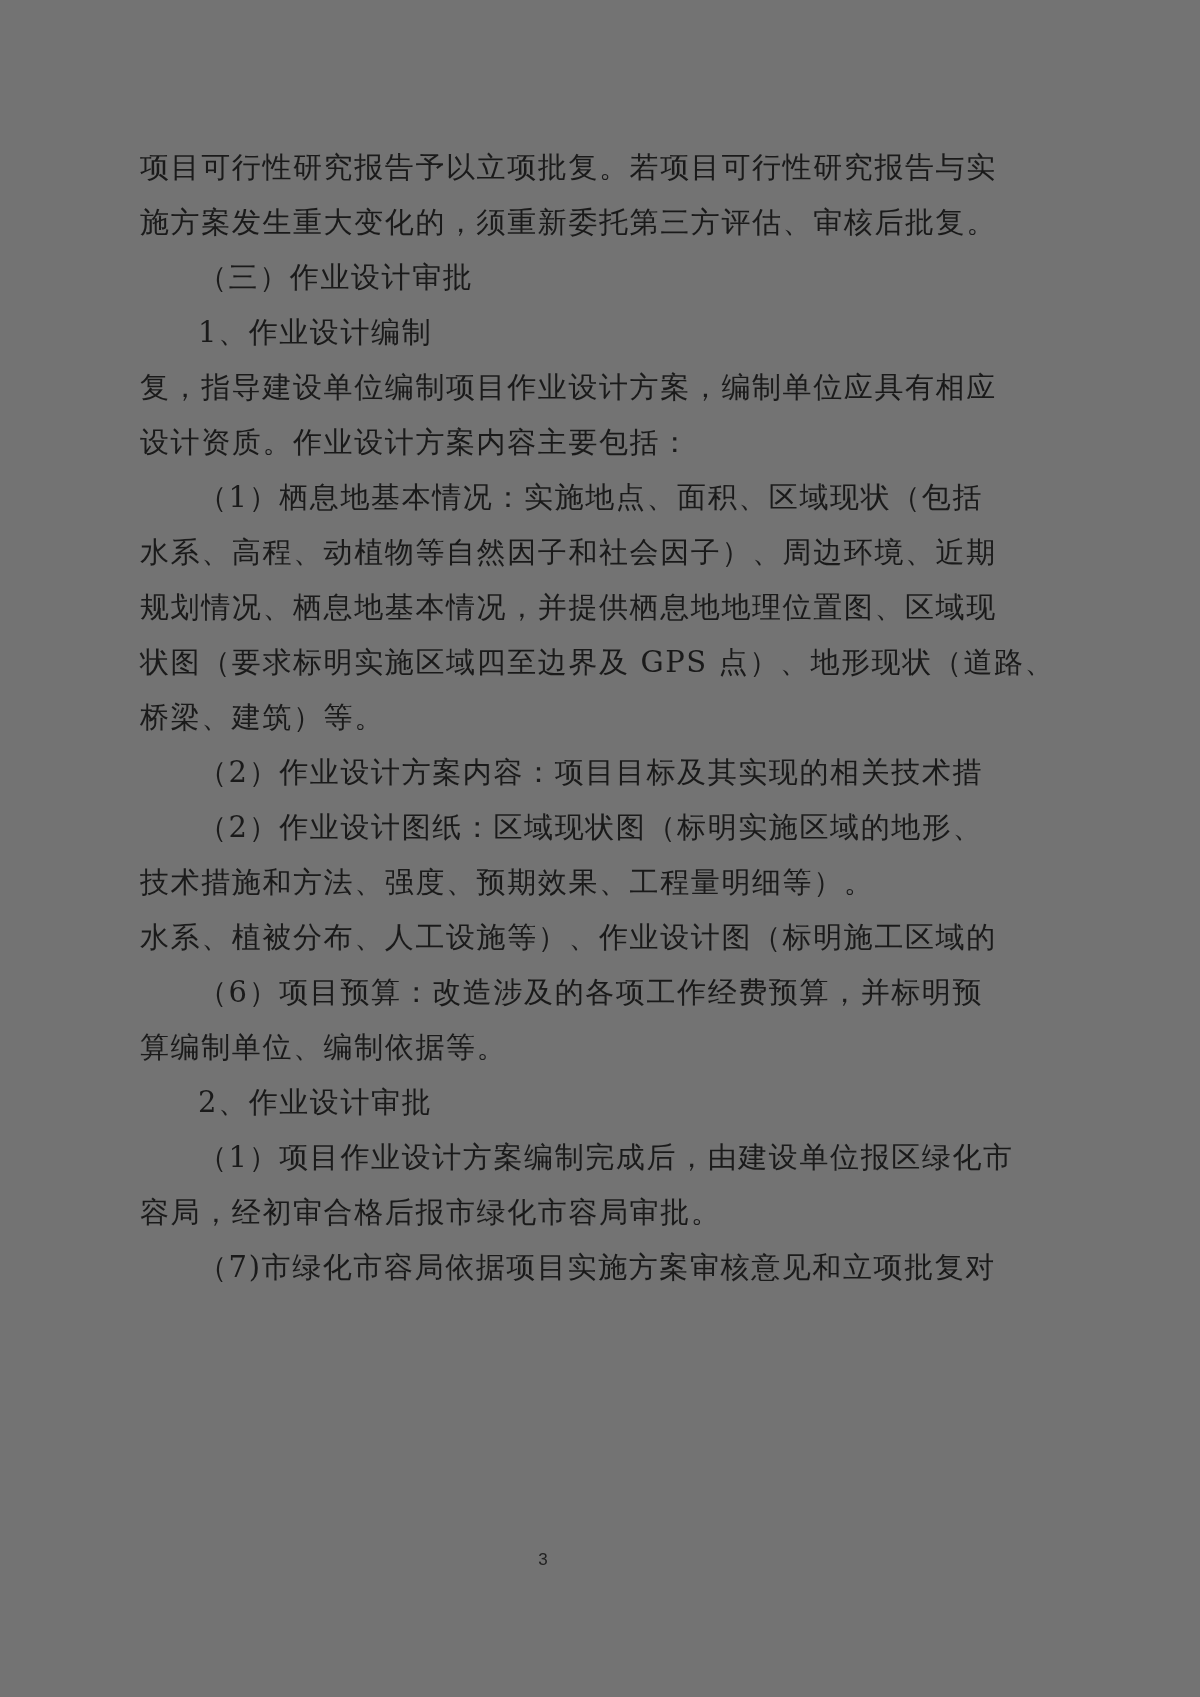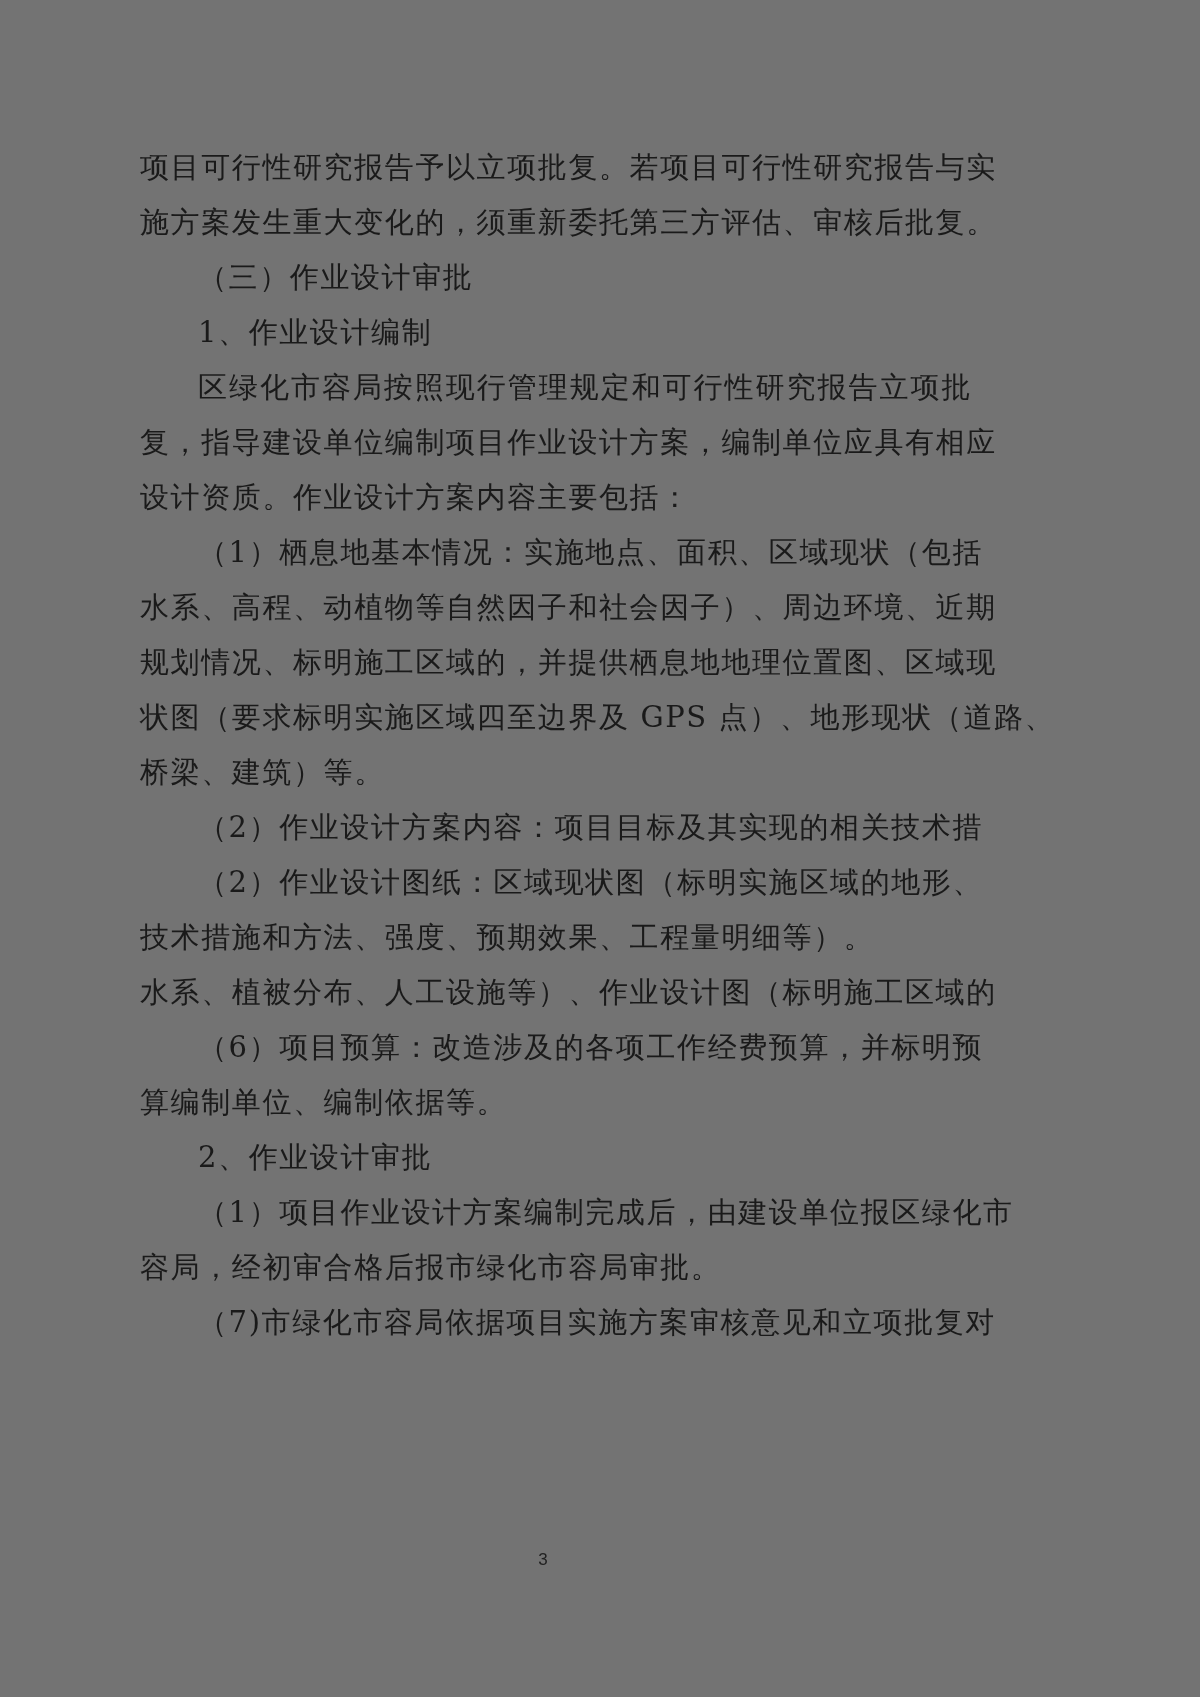--- a/index.html
+++ b/index.html
@@ -28,26 +28,25 @@
 </style>
 </head>
 <body>
 
 <div class="page">
   <div class="content">
     <div class="line">项目可行性研究报告予以立项批复。若项目可行性研究报告与实</div>
     <div class="line">施方案发生重大变化的，须重新委托第三方评估、审核后批复。</div>
     <div class="line short indent">（三）作业设计审批</div>
     <div class="line short indent">1、作业设计编制</div>
-    <div class="line indent">区绿化市容局按照现行管理规定和可行性研究报告立项批</div>
     <div class="line">复，指导建设单位编制项目作业设计方案，编制单位应具有相应</div>
     <div class="line short">设计资质。作业设计方案内容主要包括：</div>
     <div class="line indent">（1）栖息地基本情况：实施地点、面积、区域现状（包括</div>
     <div class="line">水系、高程、动植物等自然因子和社会因子）、周边环境、近期</div>
-    <div class="line">规划情况、标明施工区域的，并提供栖息地地理位置图、区域现</div>
+    <div class="line">规划情况、栖息地基本情况，并提供栖息地地理位置图、区域现</div>
     <div class="line">状图（要求标明实施区域四至边界及 GPS 点）、地形现状（道路、</div>
     <div class="line short">桥梁、建筑）等。</div>
     <div class="line indent">（2）作业设计方案内容：项目目标及其实现的相关技术措</div>
     <div class="line indent">（2）作业设计图纸：区域现状图（标明实施区域的地形、</div>
     <div class="line short">技术措施和方法、强度、预期效果、工程量明细等）。</div>
     <div class="line">水系、植被分布、人工设施等）、作业设计图（标明施工区域的</div>
     <div class="line indent">（6）项目预算：改造涉及的各项工作经费预算，并标明预</div>
     <div class="line short">算编制单位、编制依据等。</div>
     <div class="line short indent">2、作业设计审批</div>
     <div class="line indent">（1）项目作业设计方案编制完成后，由建设单位报区绿化市</div>

